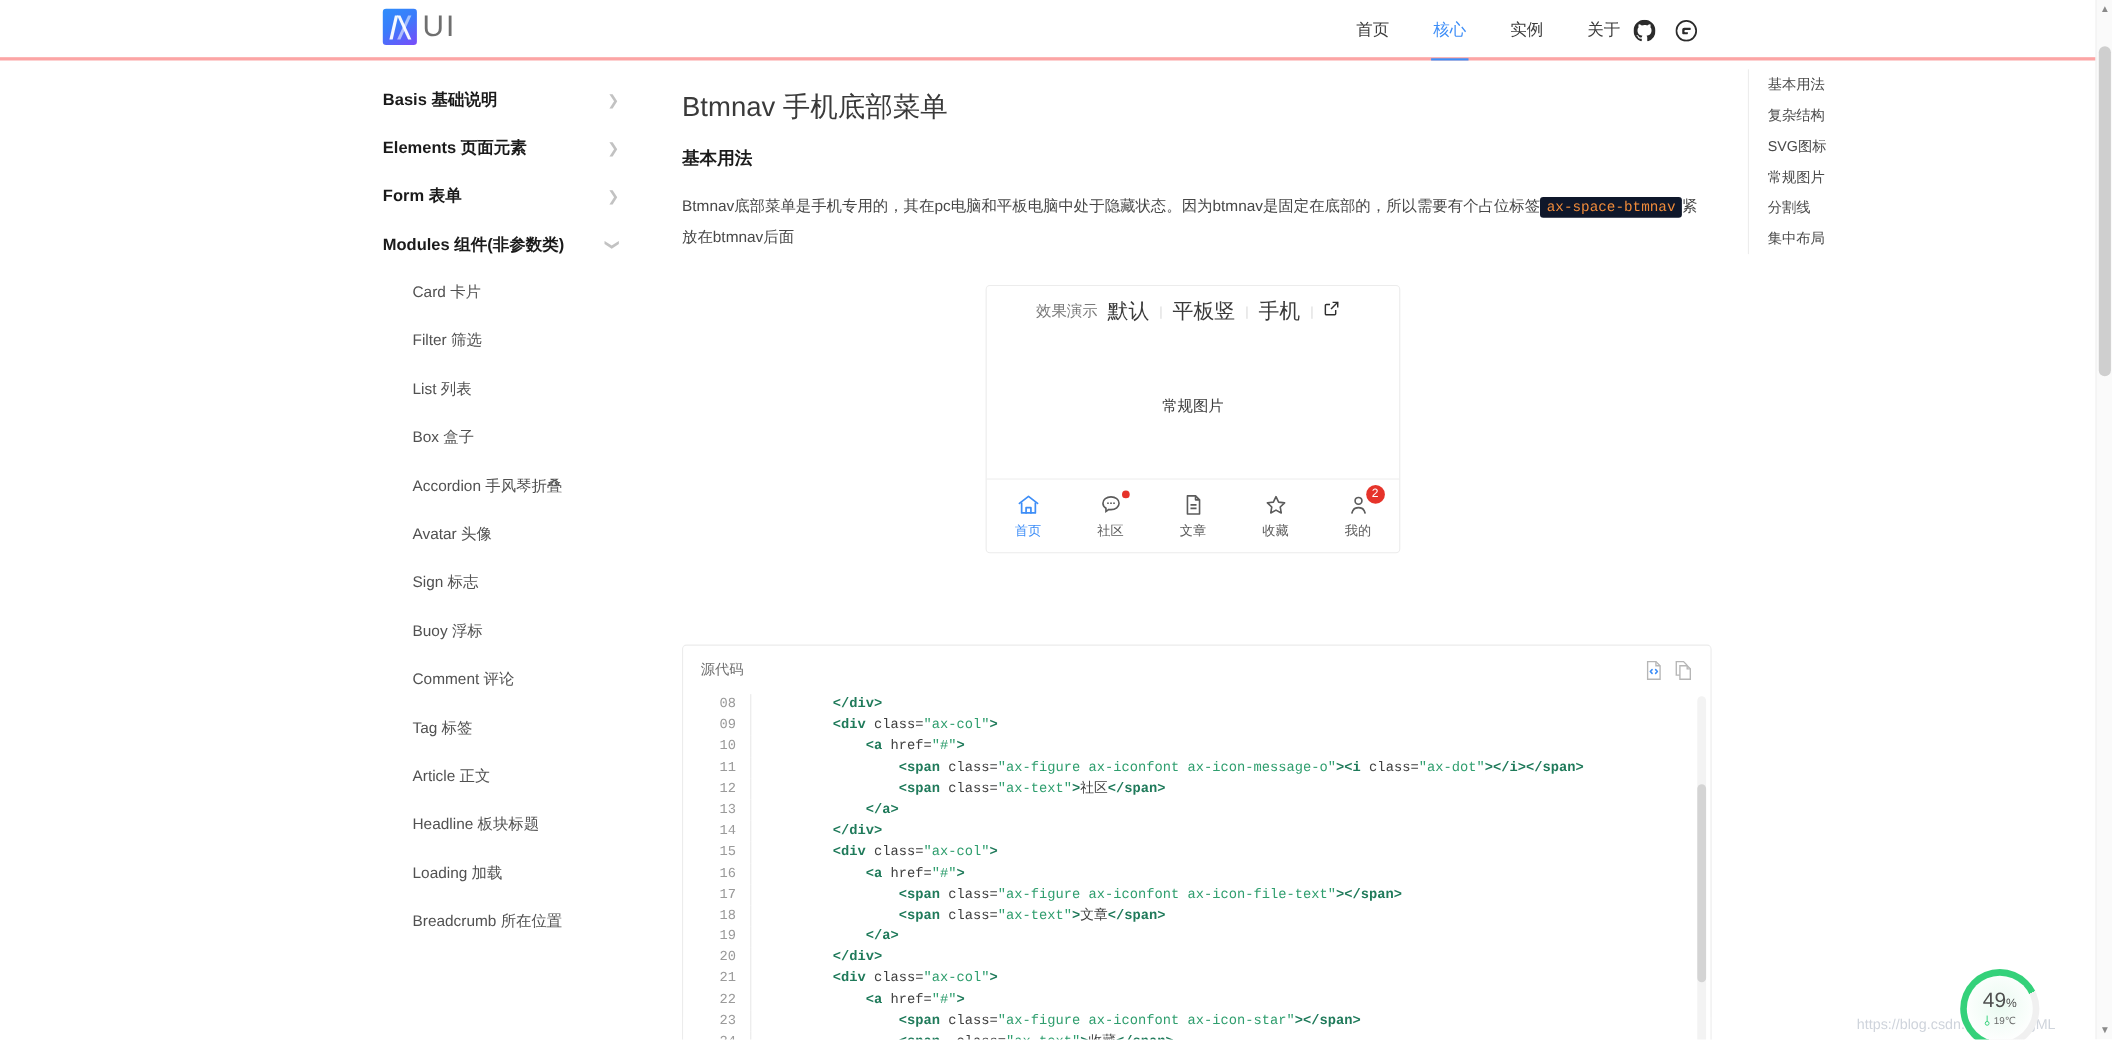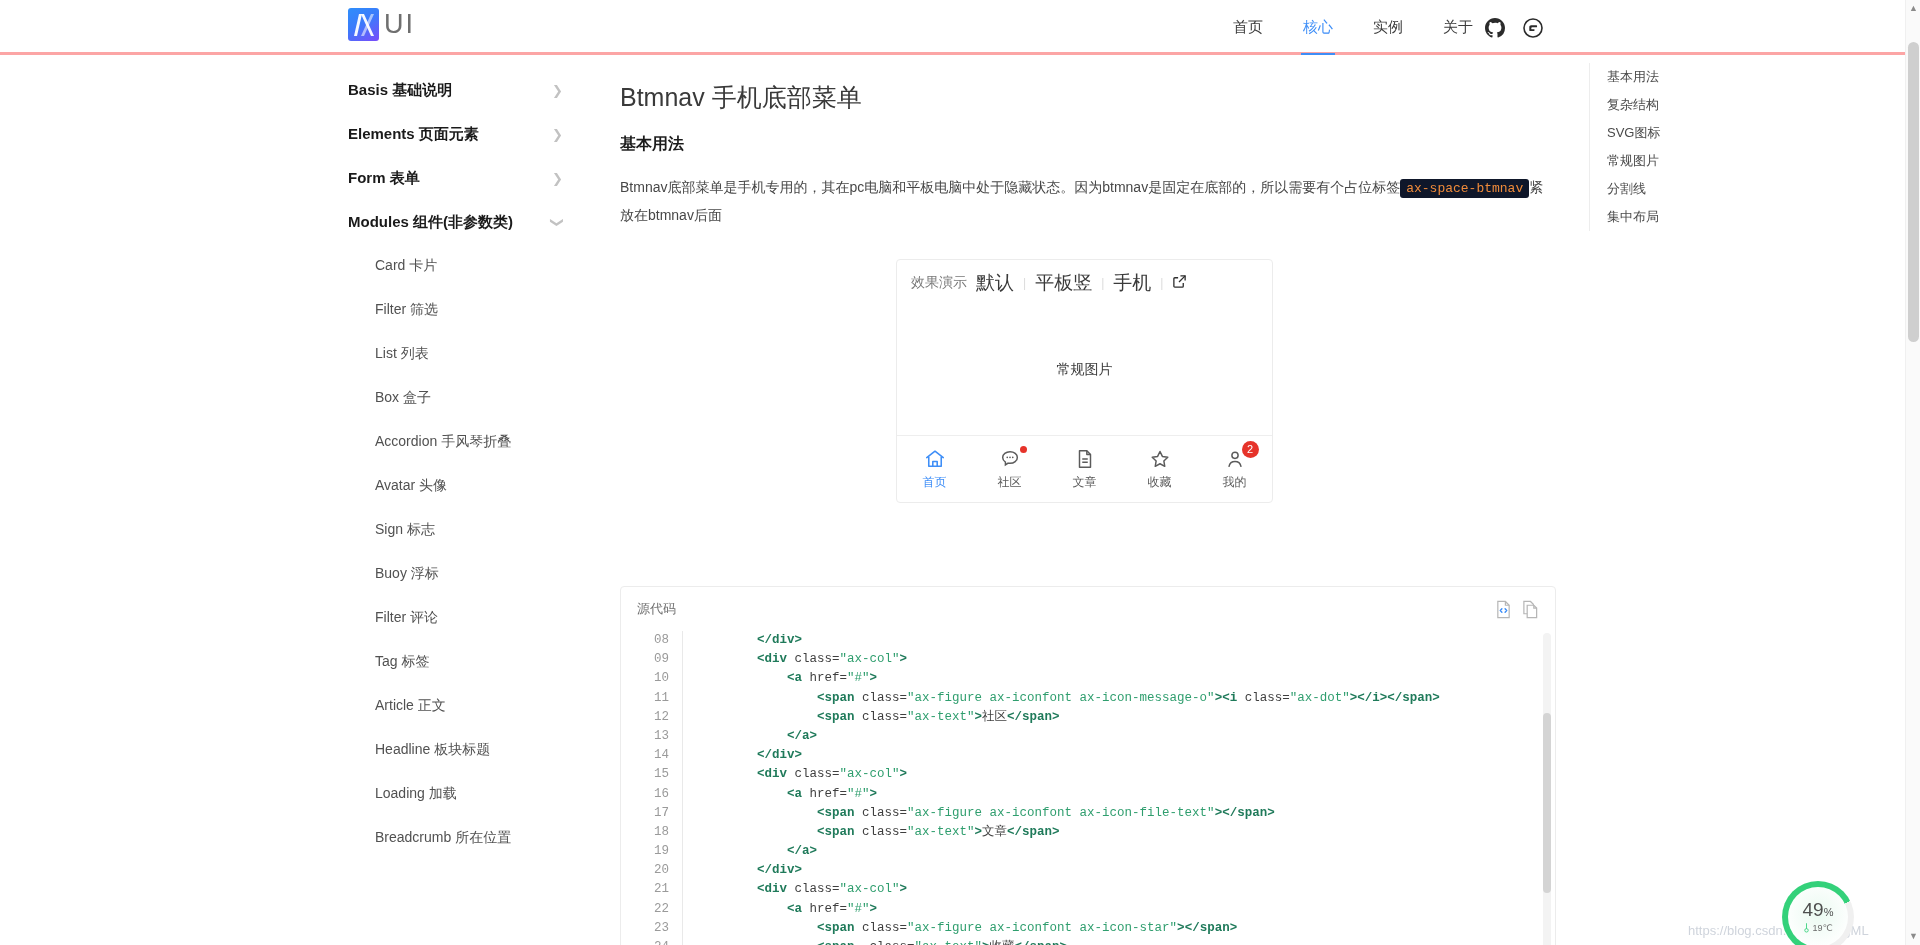--- a/index.html
+++ b/index.html
@@ -106,21 +106,21 @@
 
   
   .demo-card {
     position: absolute; left: 276px; top: 204px;
     width: 377px;
     border: 1px solid #ececec; border-radius: 4px;
     background: #fff;
   }
   .demo-head {
     height: 45px; display: flex; align-items: center;
-    justify-content: flex-start; padding: 0 14px;
+    justify-content: center; padding: 0 14px;
     font-size: 14px; color: #787878;
   }
   .demo-tools { display: flex; align-items: center; gap: 0; }
   .demo-tools .tl {
     font-size: 19px; color: #3a3a3a; padding: 0 9px; cursor: pointer;
   }
   .demo-tools .sep { color: #dcdcdc; font-size: 12px; }
   .demo-stage {
     height: 130px; display: flex; align-items: center; justify-content: center;
     font-size: 14px; color: #3b3b3b;
@@ -302,21 +302,21 @@
   </div>
 
   <div class="side-sub">Card 卡片</div>
   <div class="side-sub">Filter 筛选</div>
   <div class="side-sub">List 列表</div>
   <div class="side-sub">Box 盒子</div>
   <div class="side-sub">Accordion 手风琴折叠</div>
   <div class="side-sub">Avatar 头像</div>
   <div class="side-sub">Sign 标志</div>
   <div class="side-sub">Buoy 浮标</div>
-  <div class="side-sub">Filter 评论</div>
+  <div class="side-sub">Comment 评论</div>
   <div class="side-sub">Tag 标签</div>
   <div class="side-sub">Article 正文</div>
   <div class="side-sub">Headline 板块标题</div>
   <div class="side-sub">Loading 加载</div>
   <div class="side-sub">Breadcrumb 所在位置</div>
 </div>
 
 <div class="main">
   <h1 class="page-title">Btmnav 手机底部菜单</h1>
   <h2 class="section-title">基本用法</h2>

